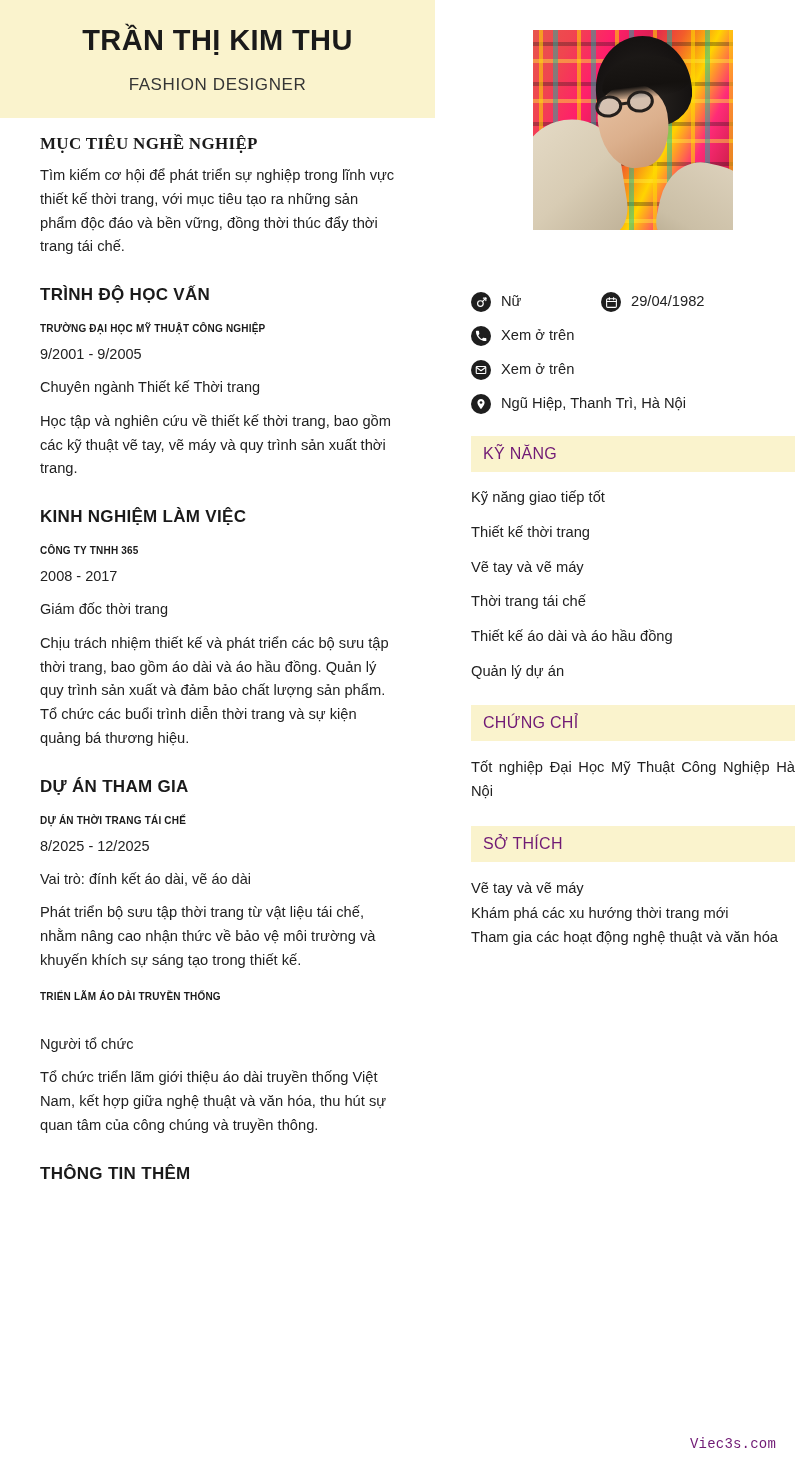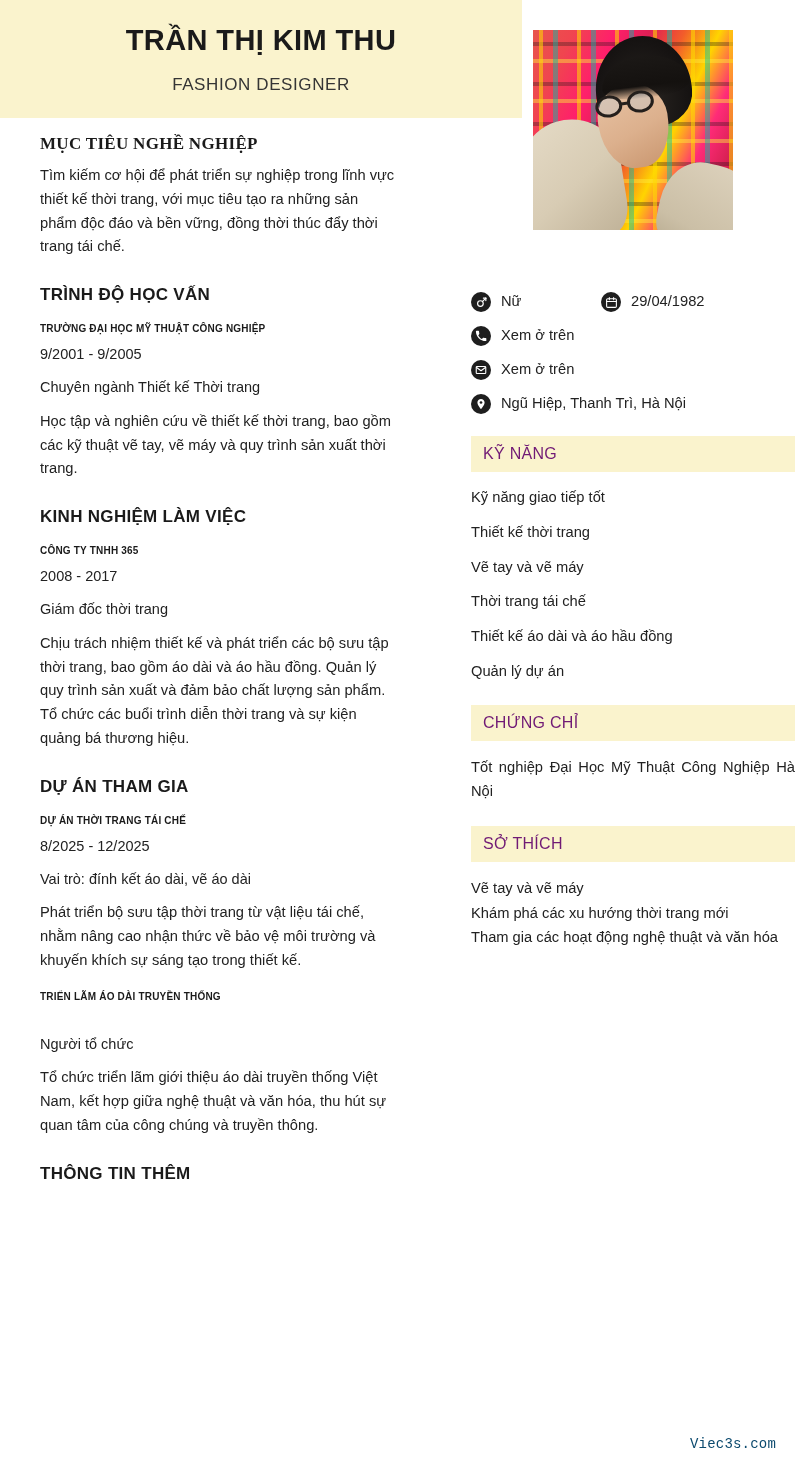--- a/index.html
+++ b/index.html
@@ -13,21 +13,21 @@
     overflow: hidden;
     position: relative;
   }
 
   .page { position: relative; width: 800px; height: 1460px; }
 
   
   .header-banner {
     position: absolute;
     left: 0; top: 0;
-    width: 522px; height: 118px;
+    width: 435px; height: 118px;
     background: #faf3cd;
     display: flex;
     flex-direction: column;
     align-items: center;
     justify-content: center;
   }
   .full-name {
     font-size: 29px;
     font-weight: bold;
     letter-spacing: 0.4px;
@@ -257,21 +257,21 @@
     line-height: 1.68;
     text-align: justify;
   }
 
   
   .footer {
     position: absolute;
     right: 24px; bottom: 8px;
     font-family: "Liberation Mono", "DejaVu Sans Mono", monospace;
     font-size: 14px;
-    color: #0c4a6e;
+    color: #701a75;
     letter-spacing: 0.2px;
   }
 </style>
 </head>
 <body>
 
 <div class="page">
 
   <div class="header-banner">
     <div class="full-name">TRẦN THỊ KIM THU</div>

